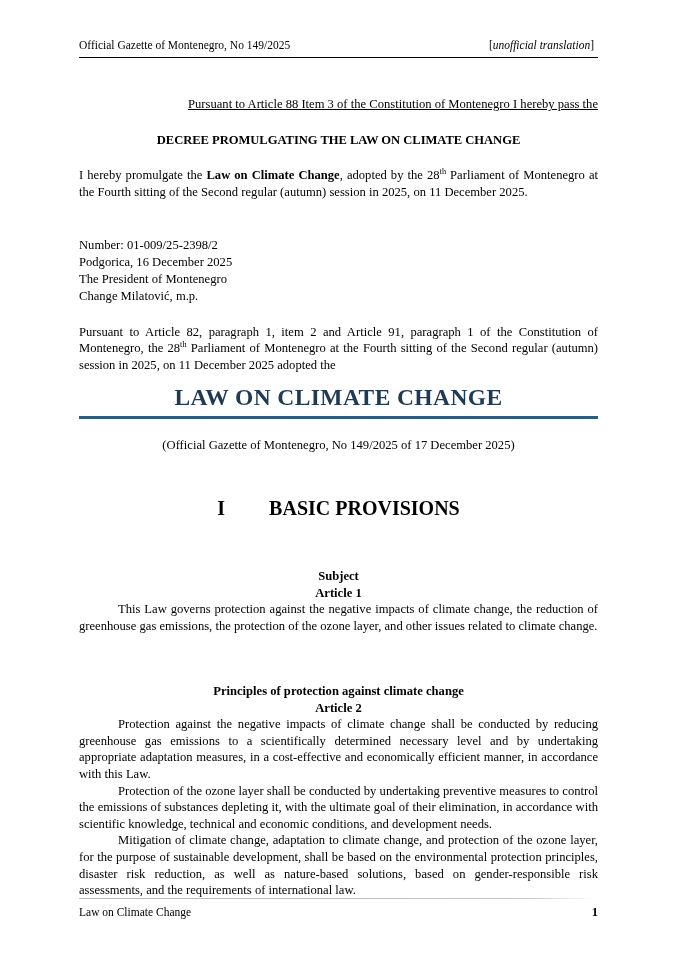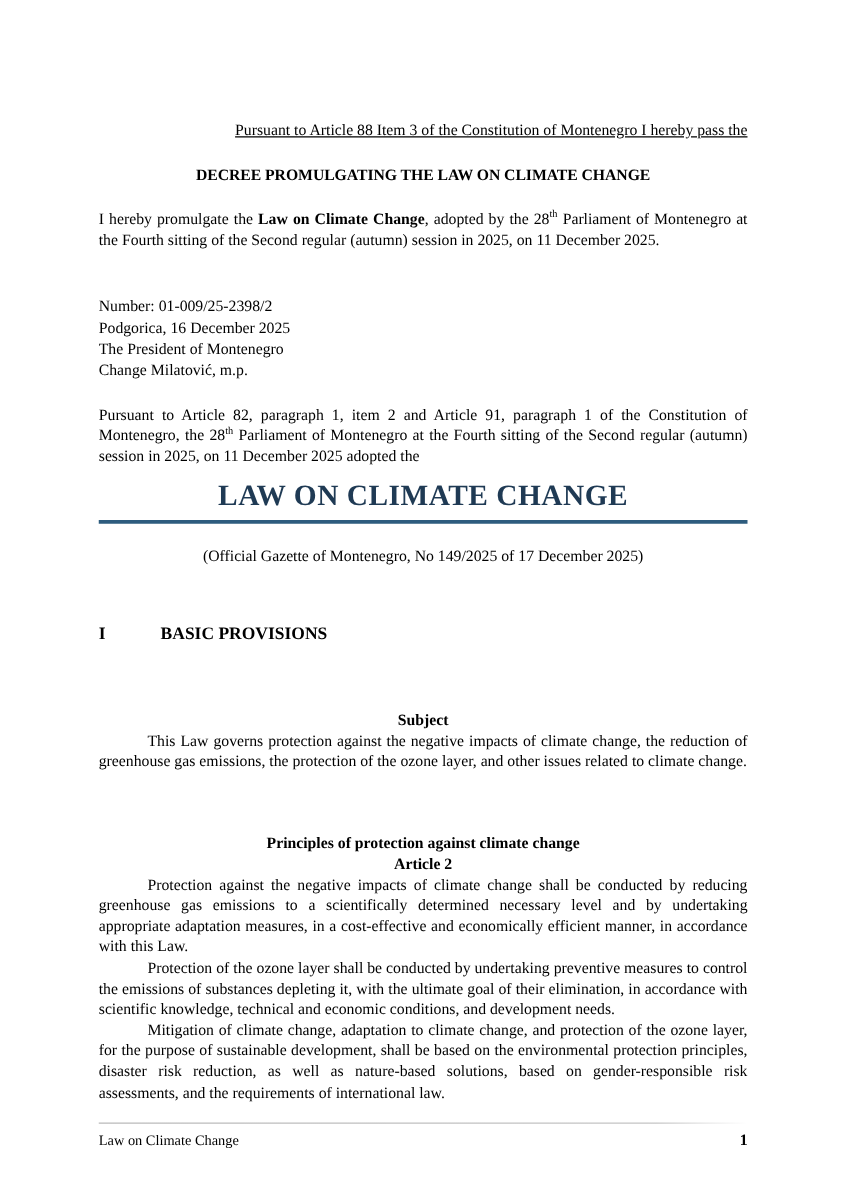--- a/index.html
+++ b/index.html
@@ -132,21 +132,22 @@
     font-weight: normal;
     line-height: 17px;
   }
 
   
   .chapter {
     position: absolute;
     left: 79px;
     top: 496px;
     width: 519px;
-    font-size: 14px;
+    text-align: center;
+    font-size: 20px;
     font-weight: bold;
     line-height: 24px;
   }
   .chapter .numeral {
     margin-right: 44px;
   }
 
   
   .articles {
     position: absolute;
@@ -199,20 +200,24 @@
   .footer-page {
     font-weight: bold;
     font-size: 12.6px;
   }
 </style>
 </head>
 <body>
 
 <div class="page">
 
+  <div class="doc-header">
+    <span>Official Gazette of Montenegro, No 149/2025</span>
+    <span class="hdr-right"><span class="brk">[</span><span>unofficial translation</span><span class="brk">]</span></span>
+  </div>
 
   <div class="content">
 
     <p class="lead">Pursuant to Article 88 Item 3 of the Constitution of Montenegro I hereby pass the</p>
 
     <div class="decree-title">DECREE PROMULGATING THE LAW ON CLIMATE CHANGE</div>
 
     <p class="promulgate"><span>I hereby promulgate the </span><b>Law on Climate Change</b><span>, adopted by the 28</span><sup>th</sup><span> Parliament of Montenegro at the Fourth sitting of the Second regular (autumn) session in 2025, on 11 December 2025.</span></p>
 
     <div class="sig-block">
@@ -234,20 +239,21 @@
   <div class="gazette-ref">(Official Gazette of Montenegro, No 149/2025 of 17 December 2025)</div>
 
   <div class="chapter">
     <span class="numeral">I</span><span>BASIC PROVISIONS</span>
   </div>
 
   <div class="articles">
 
     <div>
       <div class="art-heading">Subject</div>
+      <div class="art-number">Article 1</div>
       <p class="art-para">This Law governs protection against the negative impacts of climate change, the reduction of greenhouse gas emissions, the protection of the ozone layer, and other issues related to climate change.</p>
     </div>
 
     <div class="art-gap"></div>
 
     <div>
       <div class="art-heading">Principles of protection against climate change</div>
       <div class="art-number">Article 2</div>
       <p class="art-para">Protection against the negative impacts of climate change shall be conducted by reducing greenhouse gas emissions to a scientifically determined necessary level and by undertaking appropriate adaptation measures, in a cost-effective and economically efficient manner, in accordance with this Law.</p>
       <p class="art-para">Protection of the ozone layer shall be conducted by undertaking preventive measures to control the emissions of substances depleting it, with the ultimate goal of their elimination, in accordance with scientific knowledge, technical and economic conditions, and development needs.</p>

